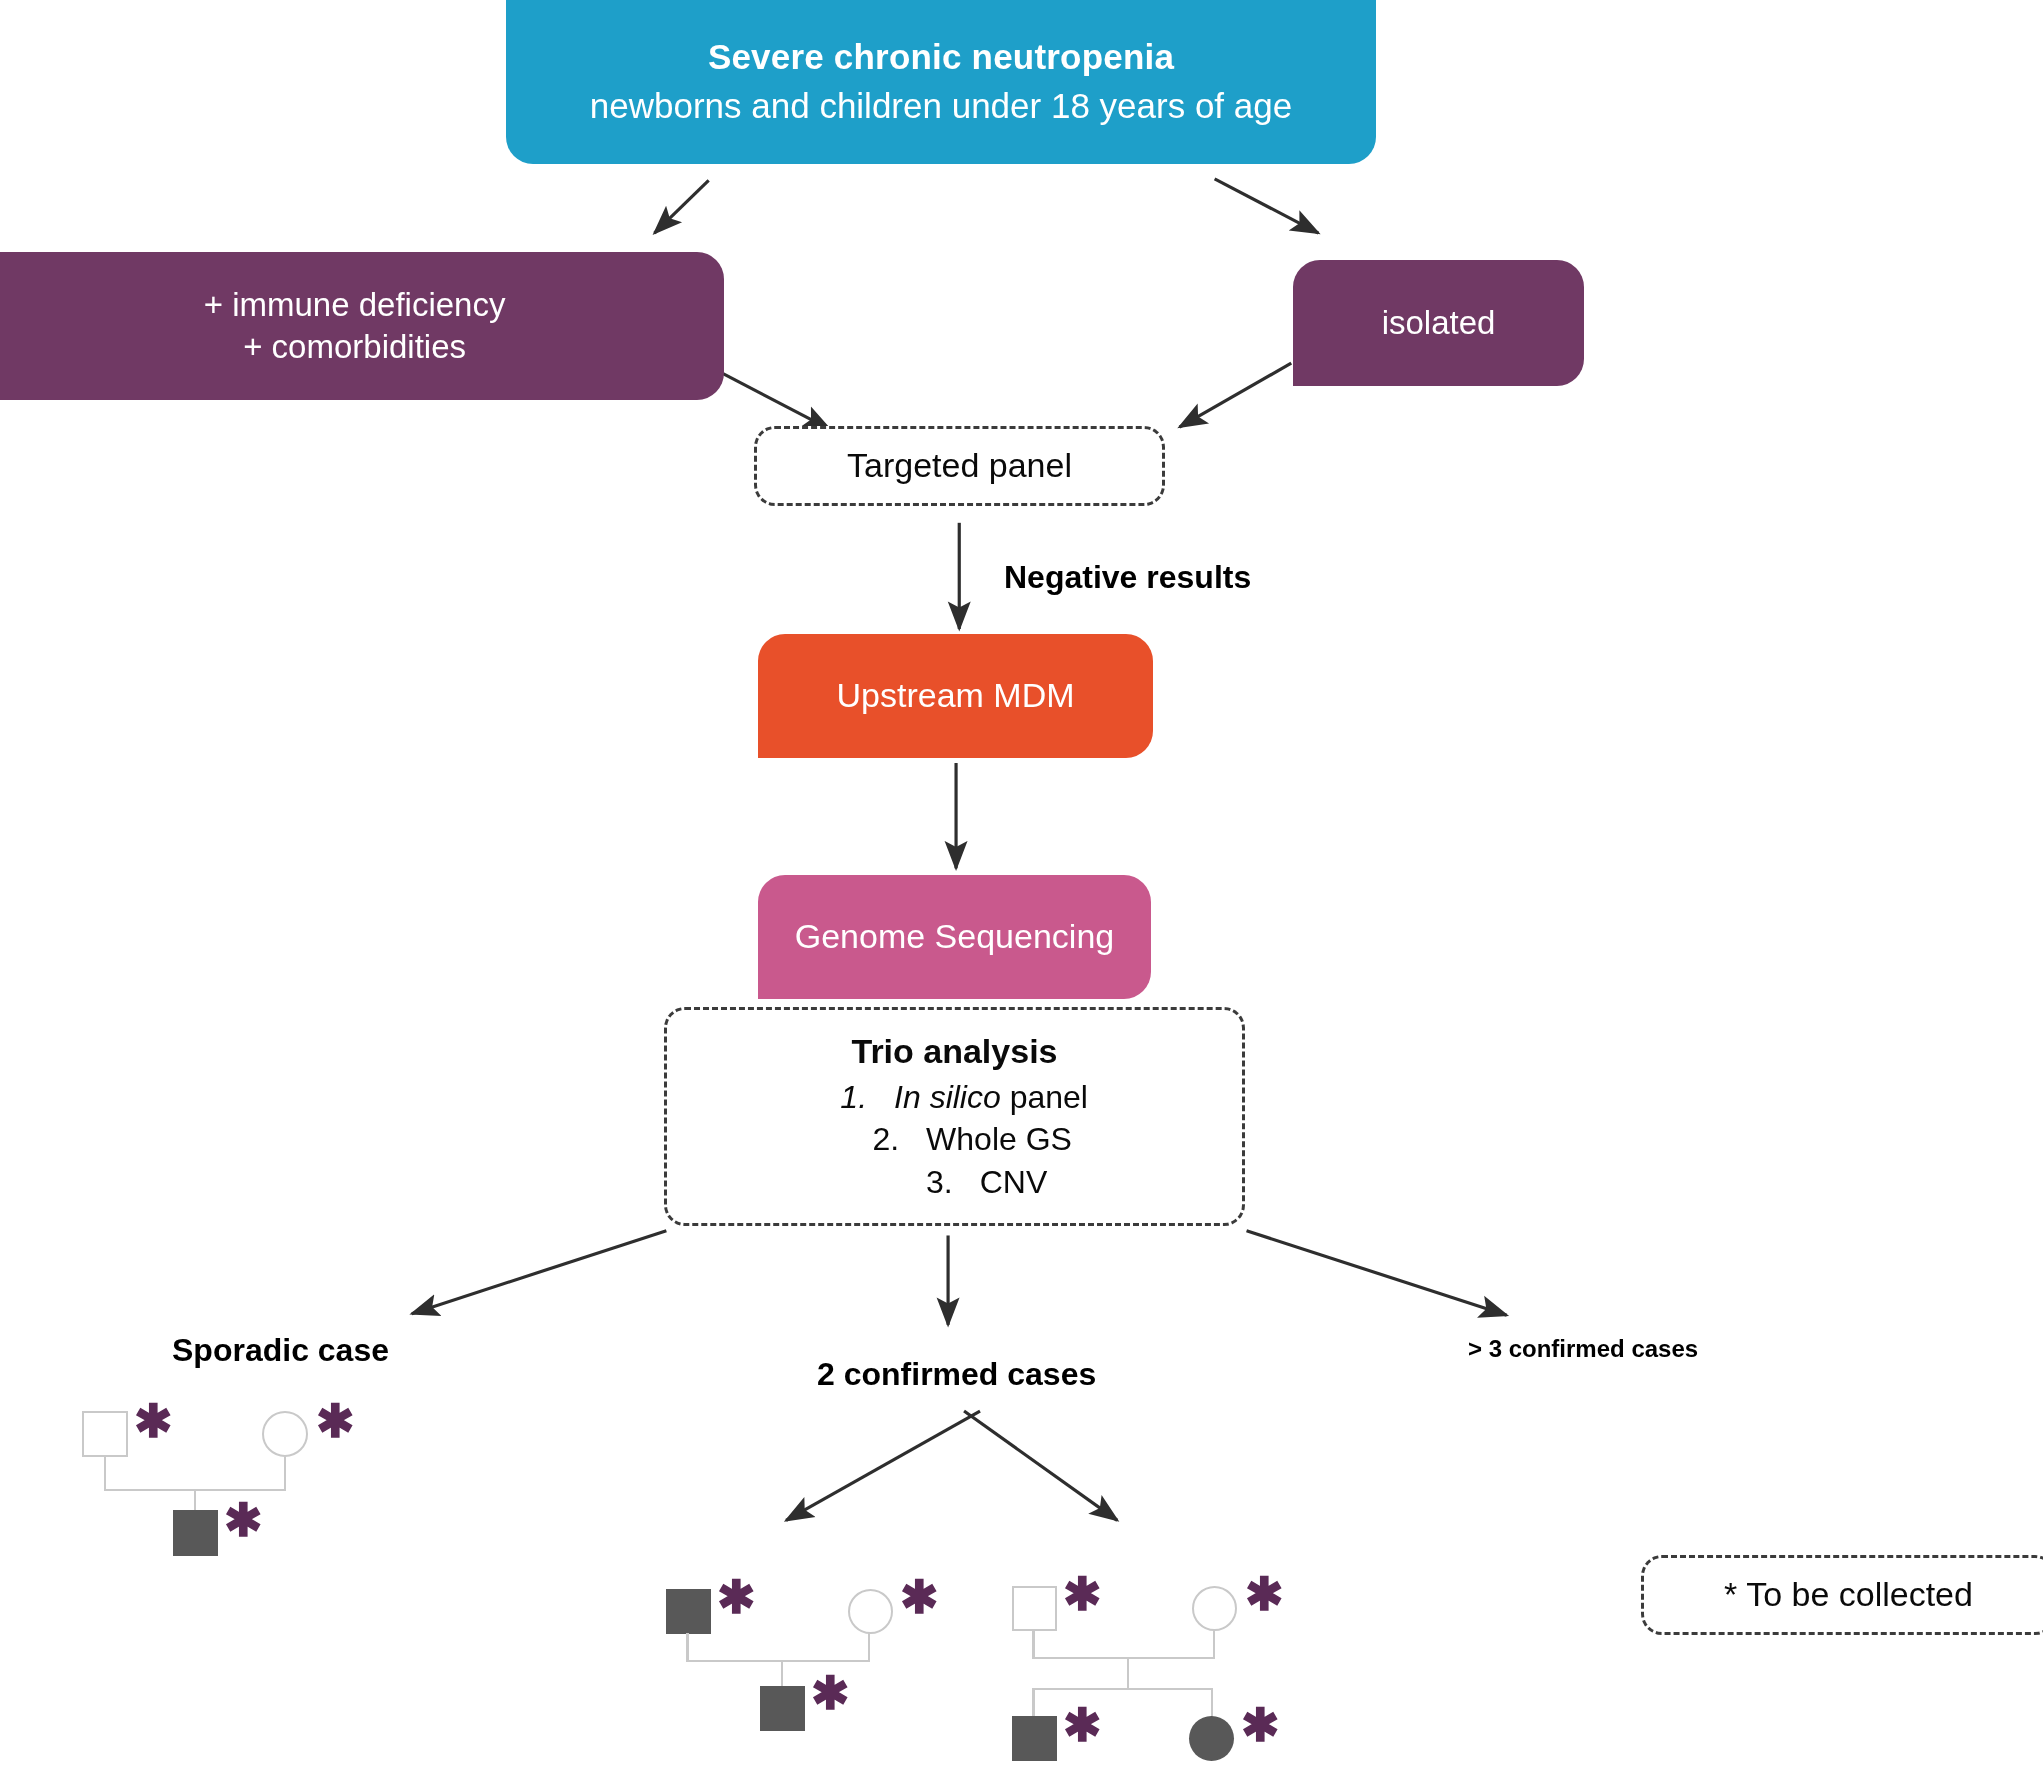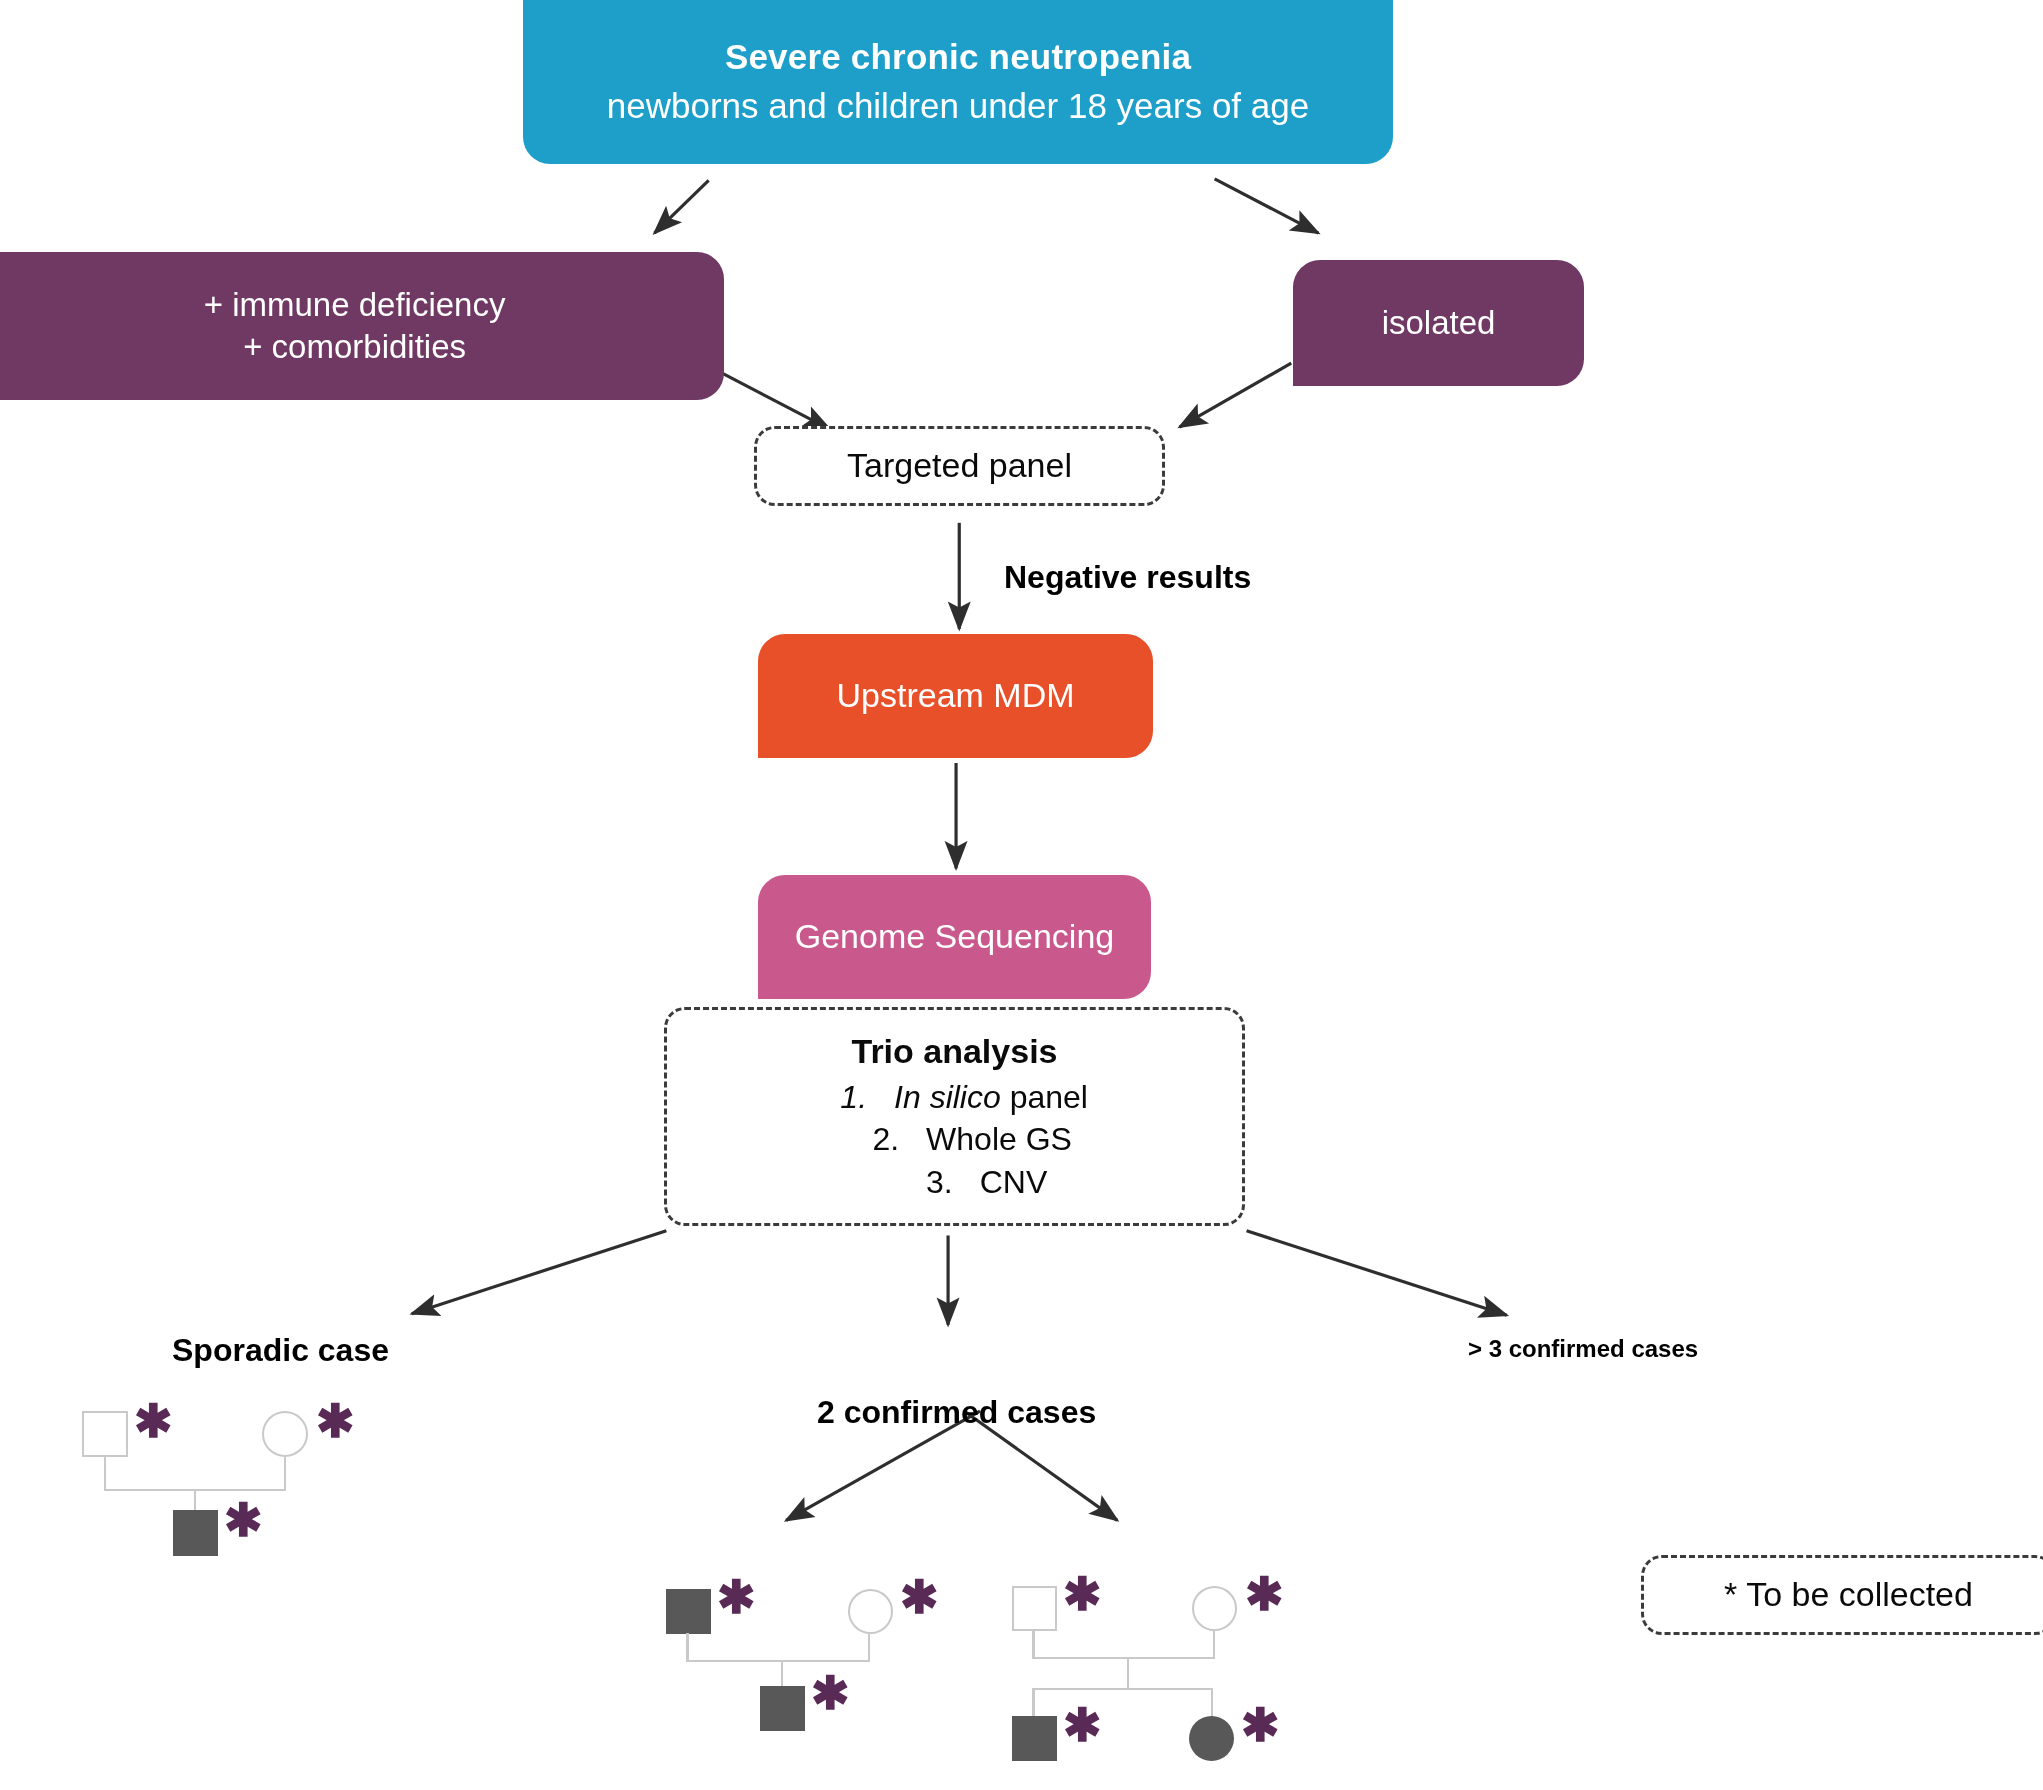--- a/index.html
+++ b/index.html
@@ -33,21 +33,21 @@
   }
   .dashed-box {
     border: 3.2px dashed #3b3b3b;
     border-radius: 21px;
     color: #0a0a0a;
     background: #ffffff;
   }
 
   
   #node-top {
-    left: 523px; top: 0px; width: 870px; height: 164px;
+    left: 506px; top: 0px; width: 870px; height: 164px;
     background: #1e9fc9;
     border-radius: 0 0 27px 27px;
     font-size: 35px;
     text-align: center;
   }
   #node-top .line1 { font-weight: bold; letter-spacing: 0.2px; }
   #node-top .line2 { font-weight: normal; margin-top: 4.8px; }
 
   
   #node-left-purple {
@@ -114,21 +114,21 @@
 
   
   .label {
     position: absolute;
     color: #000000;
     font-weight: bold;
     white-space: nowrap;
   }
   #label-negative { left: 1004px; top: 559px; font-size: 32px; }
   #label-sporadic { left: 172px; top: 1332px; font-size: 32px; }
-  #label-two { left: 817px; top: 1356px; font-size: 32px; margin-top: 38px; }
+  #label-two { left: 817px; top: 1356px; font-size: 32px; }
   #label-three { left: 1468px; top: 1335px; font-size: 24px; }
 
   
   #arrows {
     position: absolute;
     left: 0; top: 0;
     width: 2043px; height: 1791px;
     pointer-events: none;
   }
 

